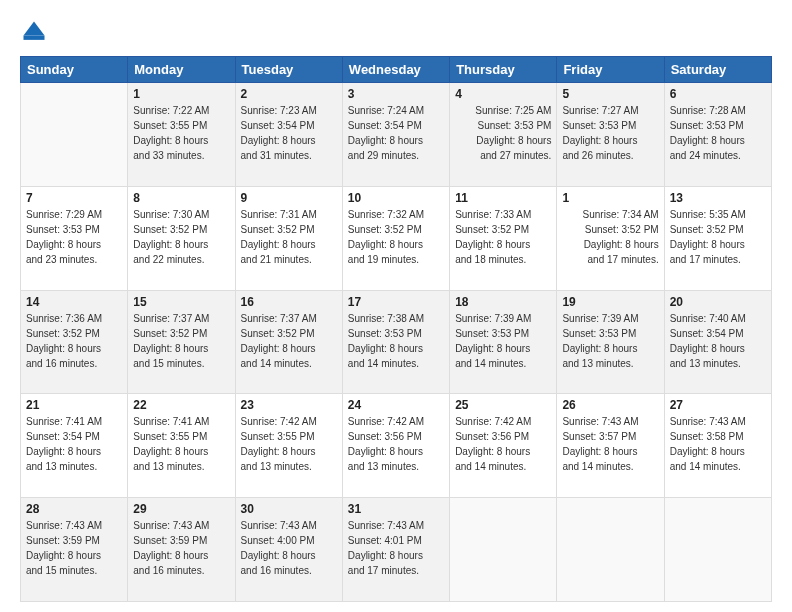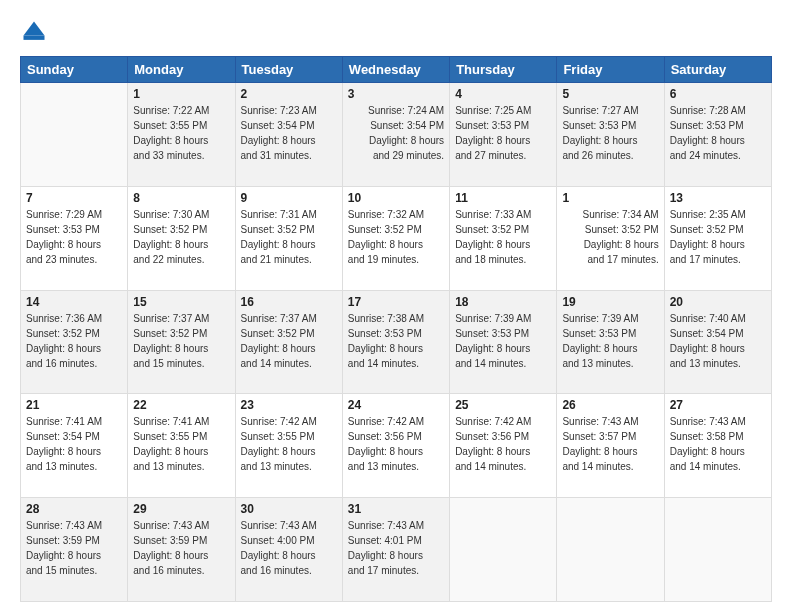--- a/index.html
+++ b/index.html
@@ -154,28 +154,28 @@
           </td>
           <td>
             <span class="day-number">2</span>
             <div class="day-info" style="white-space: pre-line;">Sunrise: 7:23 AM
 Sunset: 3:54 PM
 Daylight: 8 hours
 and 31 minutes.</div>
           </td>
           <td>
             <span class="day-number">3</span>
-            <div class="day-info" style="white-space: pre-line; text-align: right;">Sunrise: 7:24 AM
+            <div class="day-info" style="white-space: pre-line;">Sunrise: 7:24 AM
 Sunset: 3:54 PM
 Daylight: 8 hours
 and 29 minutes.</div>
           </td>
           <td>
             <span class="day-number">4</span>
-            <div class="day-info" style="white-space: pre-line;">Sunrise: 7:25 AM
+            <div class="day-info" style="white-space: pre-line; text-align: right;">Sunrise: 7:25 AM
 Sunset: 3:53 PM
 Daylight: 8 hours
 and 27 minutes.</div>
           </td>
           <td>
             <span class="day-number">5</span>
             <div class="day-info" style="white-space: pre-line;">Sunrise: 7:27 AM
 Sunset: 3:53 PM
 Daylight: 8 hours
 and 26 minutes.</div>
@@ -226,21 +226,21 @@
           </td>
           <td>
             <span class="day-number">1</span>
             <div class="day-info" style="white-space: pre-line; text-align: right;">Sunrise: 7:34 AM
 Sunset: 3:52 PM
 Daylight: 8 hours
 and 17 minutes.</div>
           </td>
           <td>
             <span class="day-number">13</span>
-            <div class="day-info" style="white-space: pre-line;">Sunrise: 2:35 AM
+            <div class="day-info" style="white-space: pre-line;">Sunrise: 5:35 AM
 Sunset: 3:52 PM
 Daylight: 8 hours
 and 17 minutes.</div>
           </td>
         </tr>
         <tr class="row-shaded">
           <td>
             <span class="day-number">14</span>
             <div class="day-info" style="white-space: pre-line;">Sunrise: 7:36 AM
 Sunset: 3:52 PM

